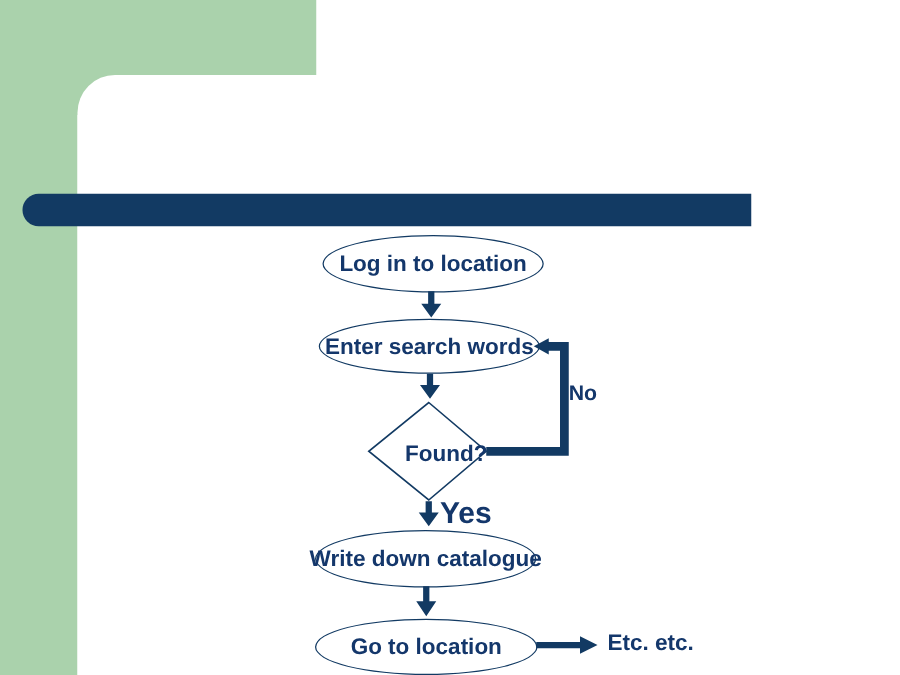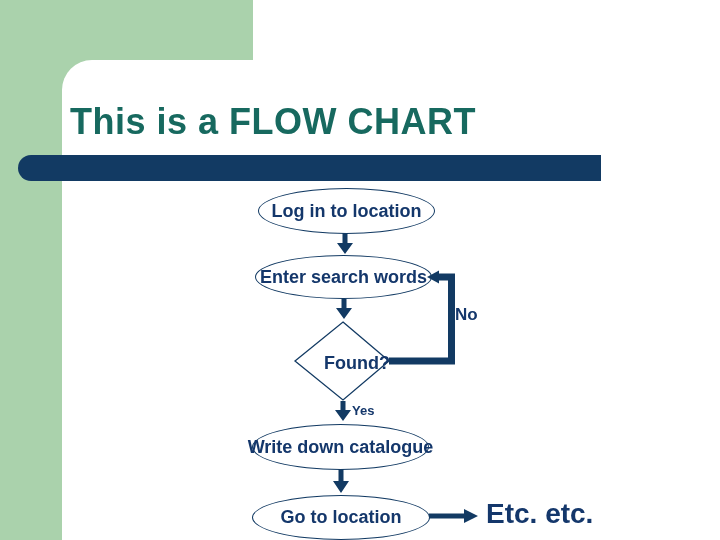--- a/index.html
+++ b/index.html
@@ -40,33 +40,32 @@
   .n5 { left: 252px; top: 495px; width: 176px; height: 43px; }
   
   .connectors { position: absolute; left: 0; top: 0; z-index: 4; pointer-events: none; }
   
   .flabel {
     position: absolute; z-index: 5; color: #14376b;
     font-weight: bold; white-space: nowrap; line-height: 22px;
   }
   .found-label { left: 296px; top: 352px; width: 94px; text-align: right; font-size: 18px; }
   .no-label    { left: 455px; top: 304px; font-size: 17px; }
-  .yes-label   { left: 352px; top: 400px; font-size: 13px; }
-  .etc-label   { left: 486px; top: 503px; font-size: 28px; text-align: center; }
+  .yes-label   { left: 352px; top: 400px; font-size: 24px; }
+  .etc-label   { left: 486px; top: 503px; font-size: 18px; text-align: center; }
 </style>
 </head>
 <body>
 
 <div class="slide">
 
   <div class="green-band"></div>
   <div class="green-strip"></div>
   <div class="panel"></div>
 
-  <h1 class="title">This is a FLOW CHART</h1>
   <div class="title-bar"></div>
 
   <div class="node n1">
     <span>Log in to location</span>
   </div>
   <div class="node n2">
     <span>Enter search words</span>
   </div>
   <div class="node n4">
     <span>Write down catalogue</span>

